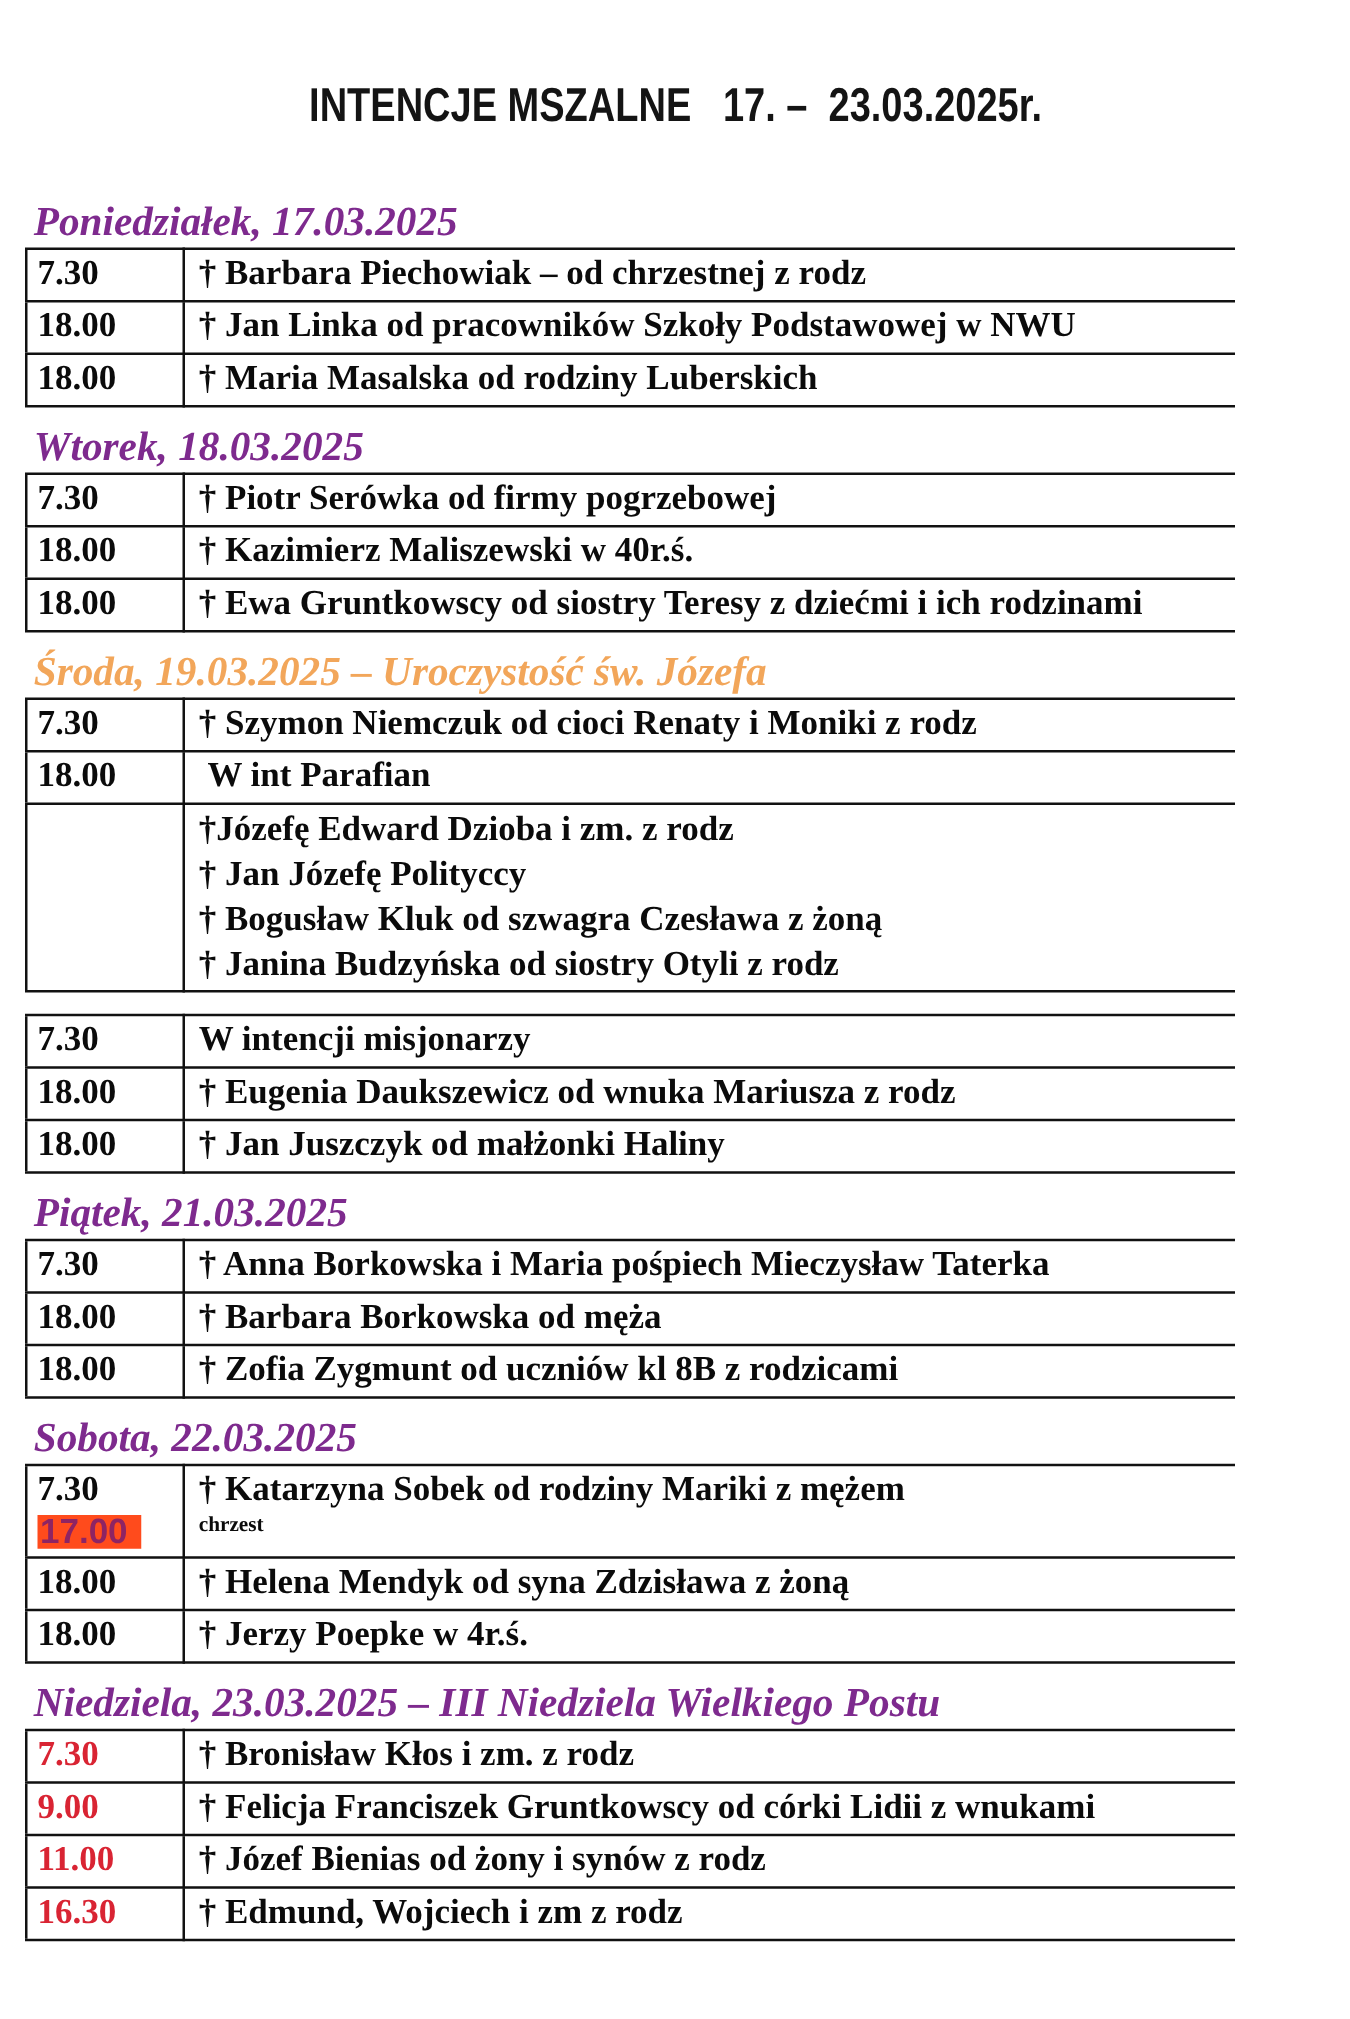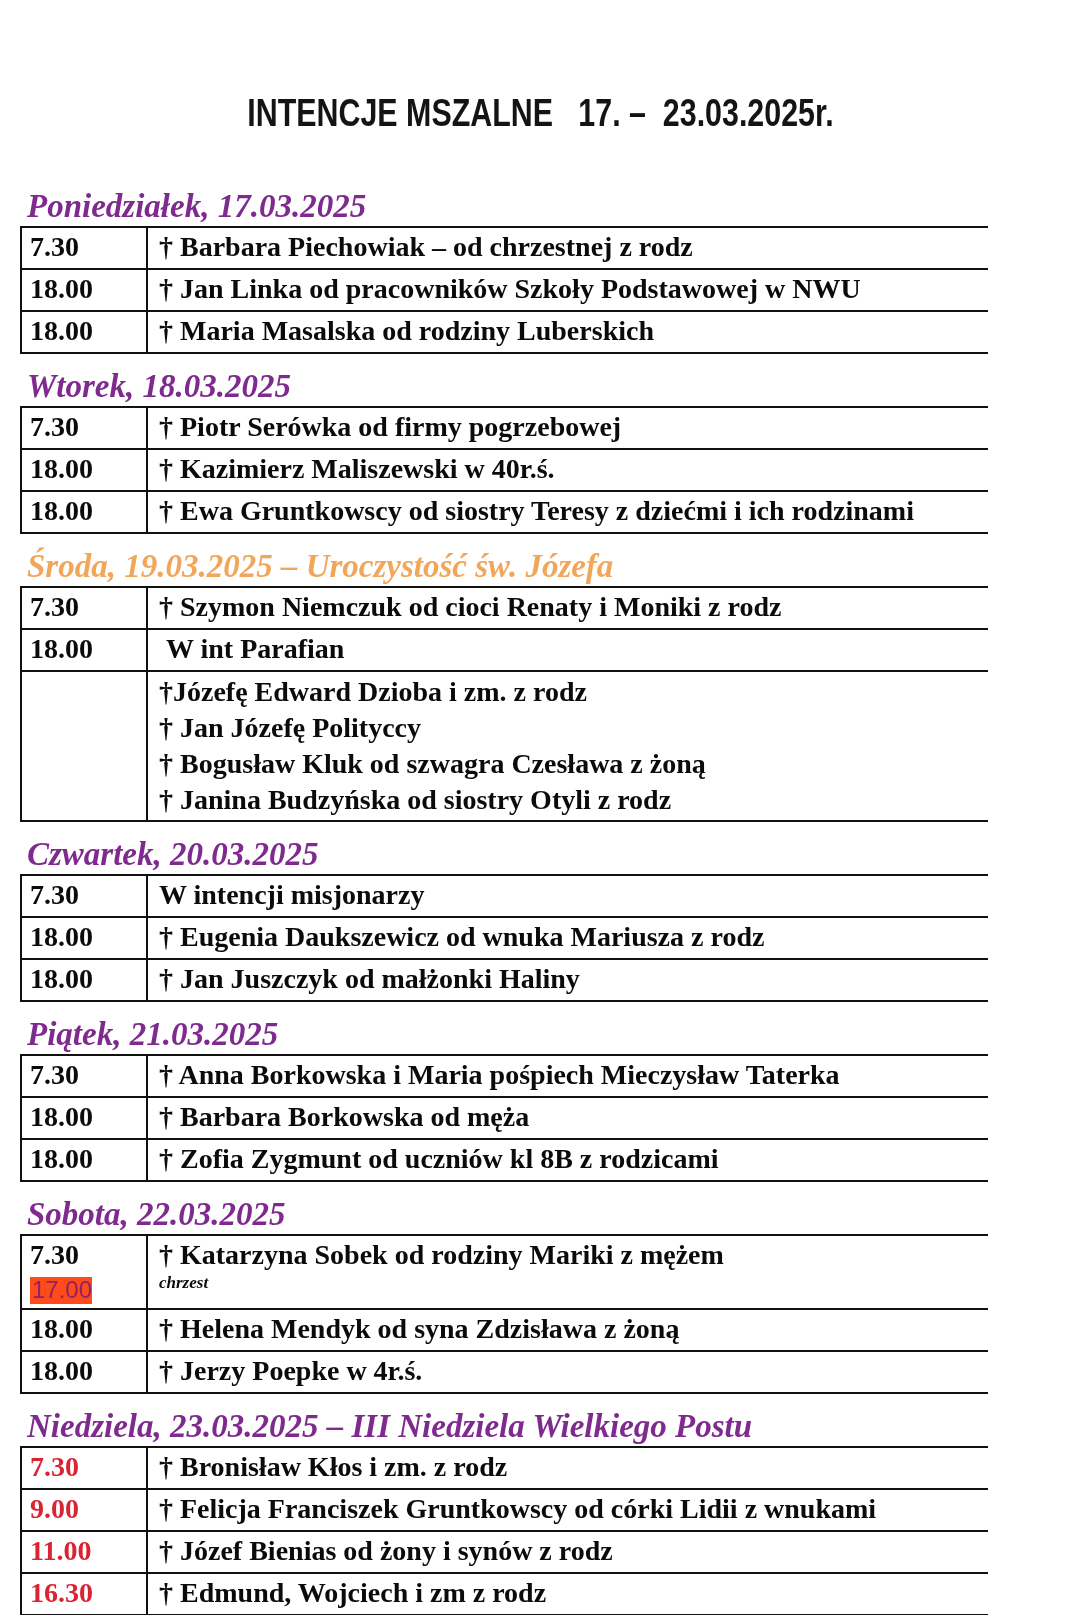--- a/index.html
+++ b/index.html
@@ -9,21 +9,21 @@
     --c-hl-bg:#FF4B1C;
     --c-hl-text:#8E2463;
     --c-border:#111111;
     --c-text:#0B0B0B;
   }
   html,body{margin:0;padding:0;}
   body{
     width:1080px;height:1615px;background:#ffffff;overflow:hidden;
     font-family:"Liberation Serif",serif;color:var(--c-text);
   }
-  .title-wrap{padding-top:92px;text-align:center;margin-bottom:56px;}
+  .title-wrap{padding-top:64px;text-align:center;margin-bottom:56px;}
   .title-text{
     display:inline-block;font-family:"Liberation Sans",sans-serif;
     font-weight:bold;font-size:38px;white-space:pre;letter-spacing:0px;
     transform:scaleX(0.80);transform-origin:center;color:#141414;
   }
   .section-header{
     margin:0 0 5px 27px;font-weight:bold;font-size:33px;line-height:30px;font-style:italic;
   }
   .section-header.purple{color:var(--c-day);}
   .section-header.orange{color:var(--c-feast);}
@@ -45,25 +45,25 @@
   }
   td.intent-cell{
     font-weight:bold;font-size:28px;line-height:34px;
     padding:2px 6px 2px 11px;white-space:pre-wrap;
   }
   td.intent-cell .line{display:block;min-height:34px;line-height:36px;}
   tr.std td{height:36px;}
   .time-red{color:var(--c-red);}
   .time2-badge{
     display:inline-block;margin-top:3px;
-    font-family:"Liberation Sans",sans-serif;font-weight:normal;
-    font-size:24px;line-height:24px;padding:1px 0 2px 2px;
+    font-family:"Liberation Sans",sans-serif;font-weight:bold;
+    font-size:28px;line-height:24px;padding:1px 11px 2px 2px;
     background:var(--c-hl-bg);color:var(--c-hl-text);
   }
-  .note{display:block;font-size:17px;line-height:22px;font-weight:bold;font-style:italic;}
+  .note{display:block;font-size:17px;line-height:22px;font-weight:bold;}
 </style>
 </head>
 <body>
 
 <div class="page">
   <div class="title-wrap">
     <span class="title-text">INTENCJE MSZALNE   17. –  23.03.2025r.</span>
   </div>
   <div id="sections">
       <div class="section">
@@ -117,21 +117,20 @@
               <td class="intent-cell"><span> W int Parafian</span></td>
             </tr>
             <tr class="big">
               <td class="time-cell"><span></span></td>
               <td class="intent-cell"><span class="line">†Józefę Edward Dzioba i zm. z rodz</span><span class="line">† Jan Józefę Polityccy</span><span class="line">† Bogusław Kluk od szwagra Czesława z żoną</span><span class="line">† Janina Budzyńska od siostry Otyli z rodz</span></td>
             </tr>
           </tbody>
         </table>
       </div>
       <div class="section">
-        <div class="section-header purple">Czwartek, 20.03.2025</div>
         <table class="intentions">
           <tbody>
             <tr class="std">
               <td class="time-cell"><span>7.30</span></td>
               <td class="intent-cell"><span>W intencji misjonarzy</span></td>
             </tr>
             <tr class="std">
               <td class="time-cell"><span>18.00</span></td>
               <td class="intent-cell"><span>† Eugenia Daukszewicz od wnuka Mariusza z rodz</span></td>
             </tr>

